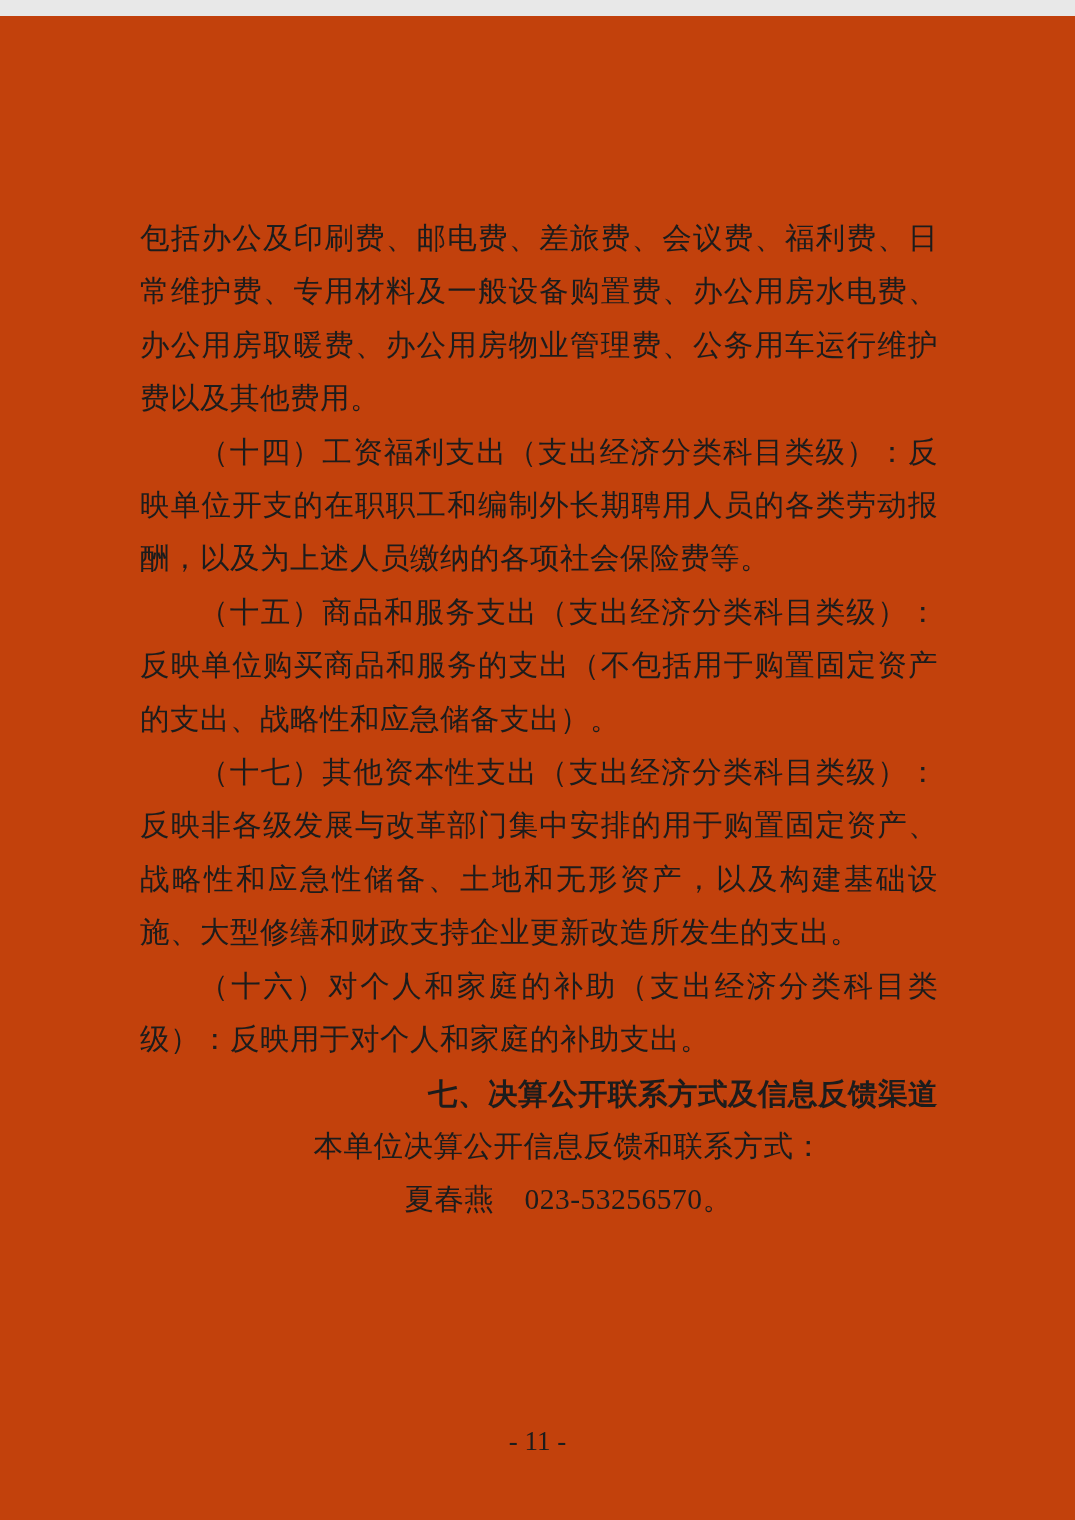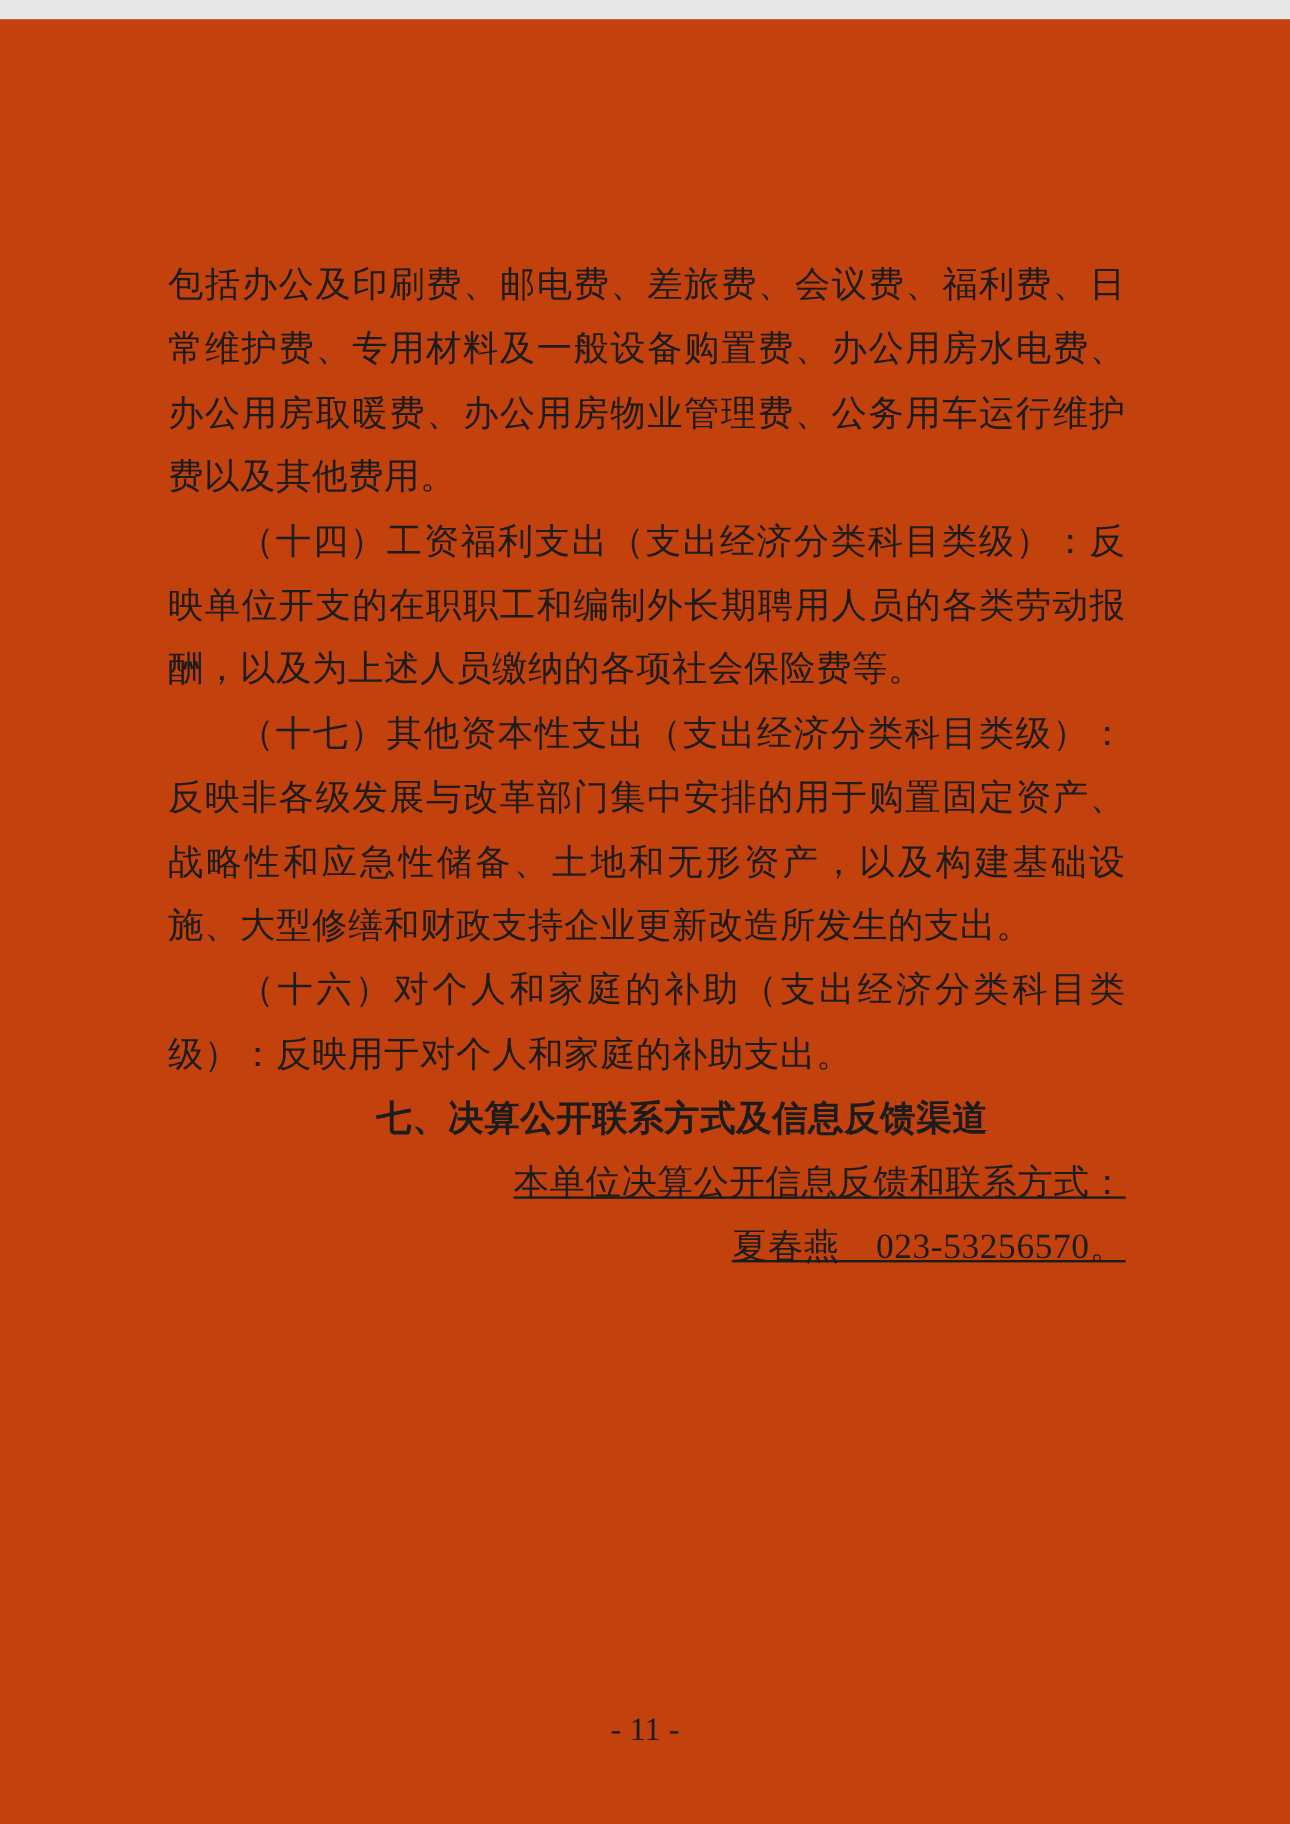--- a/index.html
+++ b/index.html
@@ -34,30 +34,29 @@
   }
   .para.no-indent {
     text-indent: 0;
   }
   .para .lead {
     font-weight: normal;
   }
   .section-heading {
     margin: 0;
     text-indent: 2em;
-    text-align: center;
+    text-align: right;
     font-weight: bold;
     font-family: "Liberation Sans", "DejaVu Sans", sans-serif;
     letter-spacing: 0.5px;
   }
   .contact-line {
     margin: 0;
     text-indent: 2em;
-    text-align: right;
-    text-decoration: underline;
+    text-align: center;
   }
   .footer {
     position: absolute;
     left: 0;
     width: 100%;
     top: 1408px;
     text-align: center;
     font-size: 27px;
     line-height: 34px;
     color: #1c1c1c;
@@ -66,20 +65,21 @@
 </head>
 <body>
 
 <div class="page">
   <div class="content">
 
     <p class="para no-indent"><span>包括办公及印刷费、邮电费、差旅费、会议费、福利费、日常维护费、专用材料及一般设备购置费、办公用房水电费、办公用房取暖费、办公用房物业管理费、公务用车运行维护费以及其他费用。</span></p>
 
     <p class="para"><span class="lead">（十四）工资福利支出（支出经济分类科目类级）：</span><span>反映单位开支的在职职工和编制外长期聘用人员的各类劳动报酬，以及为上述人员缴纳的各项社会保险费等。</span></p>
 
+    <p class="para"><span class="lead">（十五）商品和服务支出（支出经济分类科目类级）：</span><span>反映单位购买商品和服务的支出（不包括用于购置固定资产的支出、战略性和应急储备支出）。</span></p>
 
     <p class="para"><span class="lead">（十七）其他资本性支出（支出经济分类科目类级）：</span><span>反映非各级发展与改革部门集中安排的用于购置固定资产、战略性和应急性储备、土地和无形资产，以及构建基础设施、大型修缮和财政支持企业更新改造所发生的支出。</span></p>
 
     <p class="para"><span class="lead">（十六）对个人和家庭的补助（支出经济分类科目类级）：</span><span>反映用于对个人和家庭的补助支出。</span></p>
 
     <p class="section-heading">七、决算公开联系方式及信息反馈渠道</p>
 
     <p class="contact-line">本单位决算公开信息反馈和联系方式：</p>
 
     <p class="contact-line">夏春燕　023-53256570。</p>

